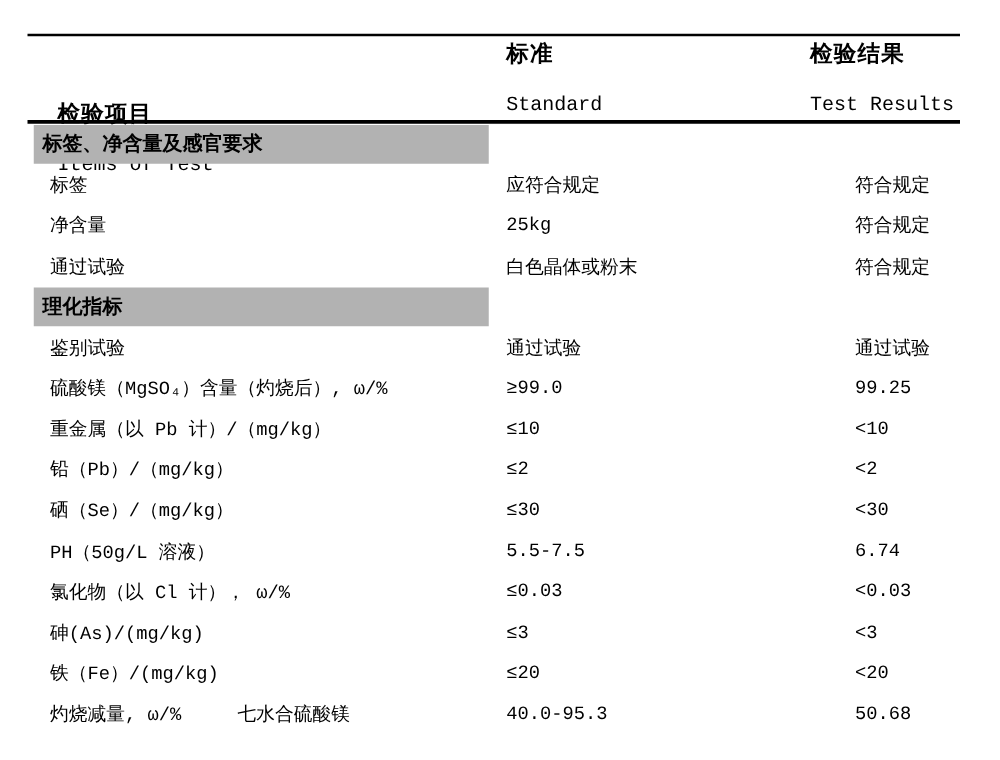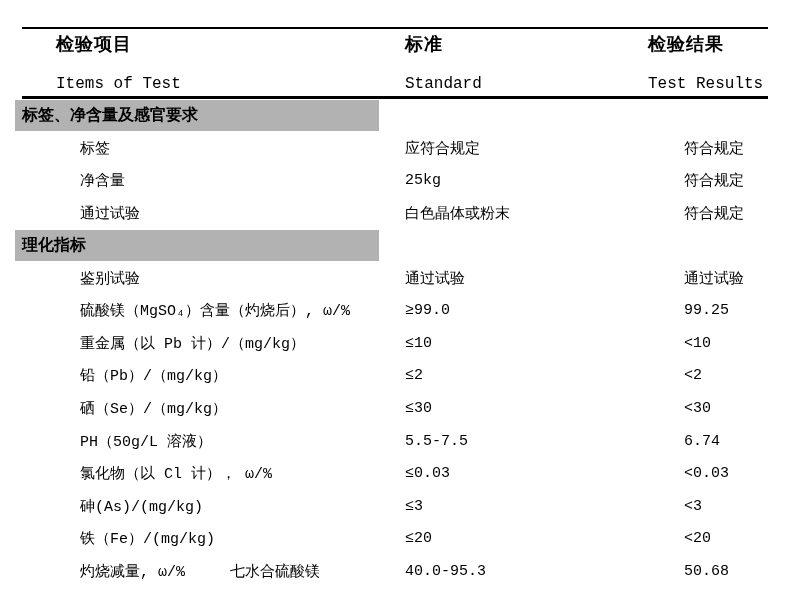--- a/index.html
+++ b/index.html
@@ -14,35 +14,35 @@
     width:800px;height:608px;background:var(--bg);color:var(--text);
     font-family:"Liberation Mono","DejaVu Sans Mono",monospace;
   }
   .page{position:relative;width:800px;height:608px;background:var(--bg);overflow:hidden;}
   .rule{position:absolute;left:22px;width:746px;background:var(--line);}
   .top-rule{top:27px;height:2px;}
   .header-rule{top:96px;height:3px;}
   .col-head{position:absolute;top:36px;}
   .col-head .zh{font-size:18px;font-weight:bold;letter-spacing:1px;line-height:1;}
   .col-head .en{position:absolute;top:40px;left:0;font-size:16px;font-weight:normal;white-space:nowrap;line-height:1;}
-  .col1{left:56px;}
+  .col1{left:46px;margin-top:48px;}
   .col2{left:405px;}
   .col3{left:648px;}
   .rows{position:absolute;top:100px;left:0;width:800px;}
   .section-row{height:32px;}
   .section-band{
-    margin-left:15px;width:364px;height:31px;background:var(--band);
+    margin-left:27px;width:364px;height:31px;background:var(--band);
     display:flex;align-items:center;padding-left:7px;
     font-weight:bold;font-size:16px;white-space:pre;text-align:right;
   }
   .row{
     height:32.6px;display:grid;grid-template-columns:405px 243px auto;
     align-items:center;font-size:15px;
   }
-  .row .c1{padding-left:40px;white-space:pre;margin-left:40px;}
+  .row .c1{padding-left:40px;white-space:pre;}
   .row .c2{white-space:pre;}
   .row .c3{white-space:pre;margin-left:36px;}
 </style>
 </head>
 <body>
 
 <div class="page">
   <div class="rule top-rule"></div>
 
   <div class="col-head col1">

